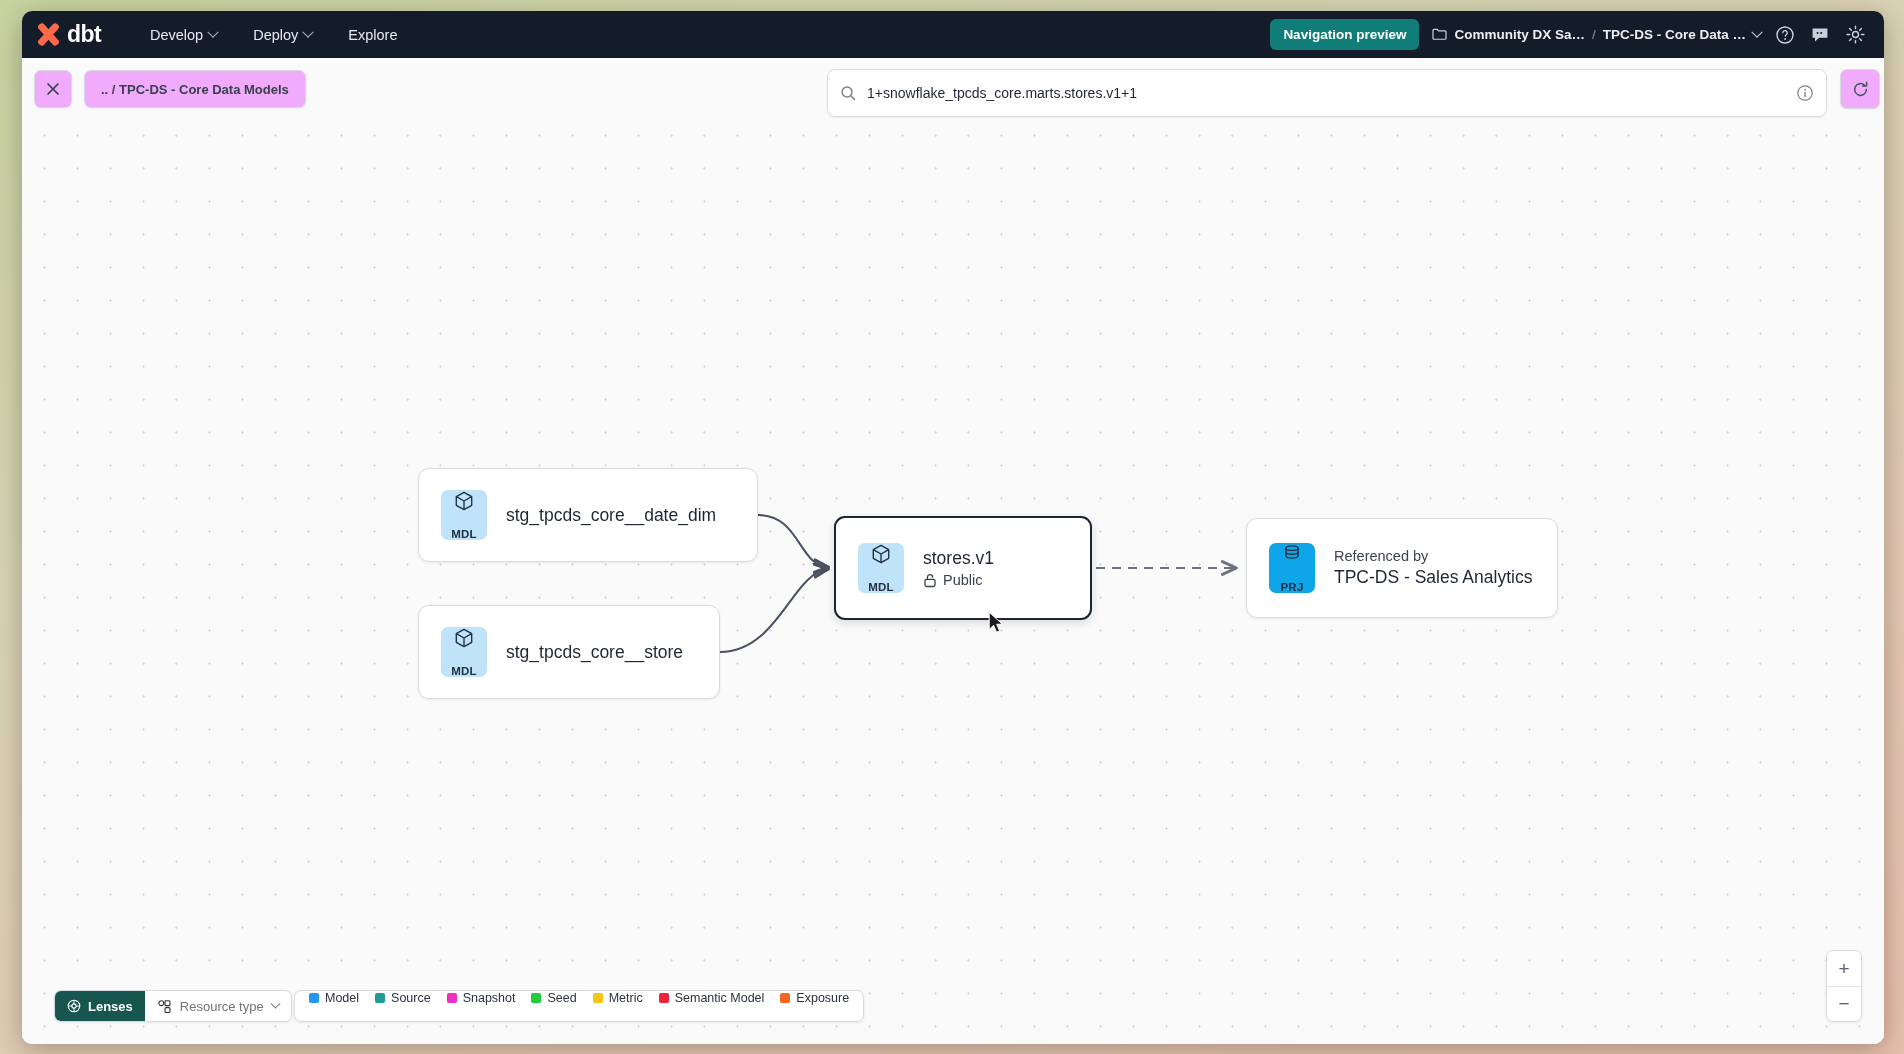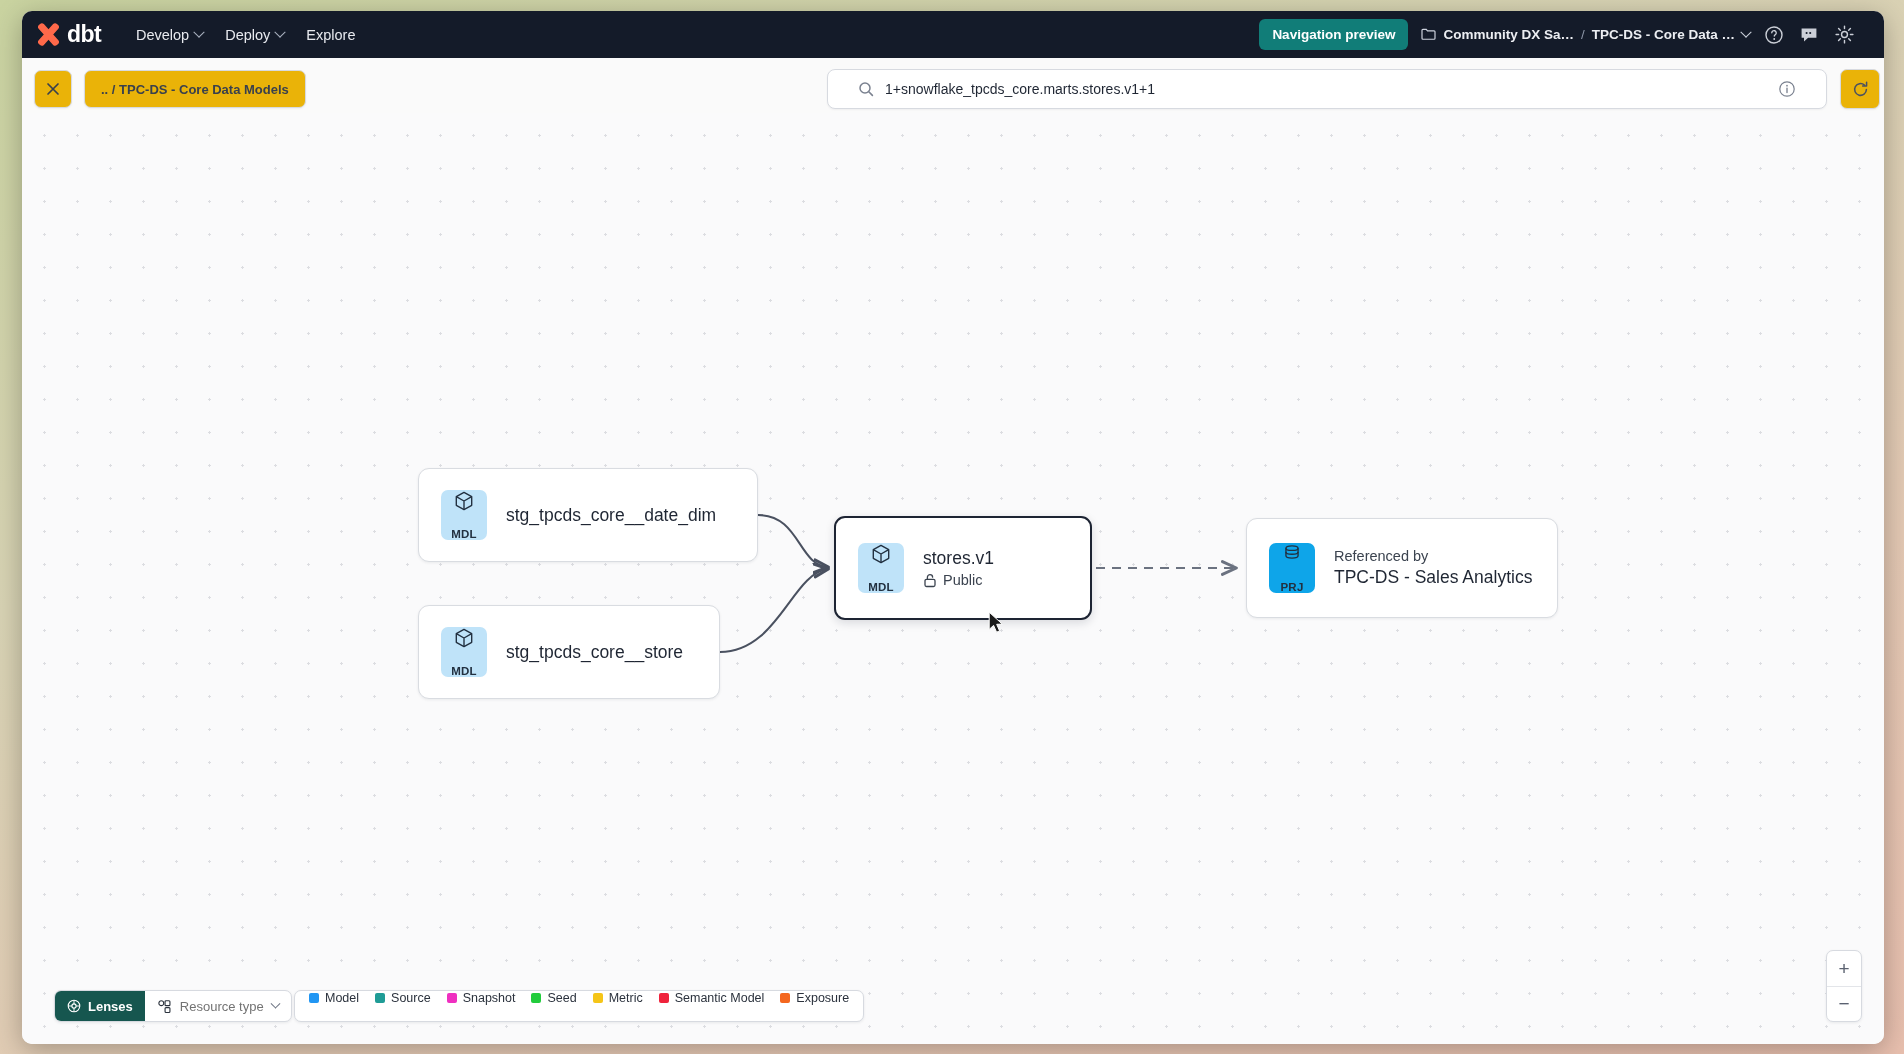--- a/index.html
+++ b/index.html
@@ -33,21 +33,22 @@
 
   
   #topnav {
     position: absolute;
     left: 0; top: 0;
     width: 100%;
     height: 47px;
     background: #141b29;
     display: flex;
     align-items: center;
-    padding: 0 29px 0 14px;
+    padding: 0 18px 0 14px;
+    gap: 14px;
   }
   .brand {
     display: flex;
     align-items: center;
     gap: 5px;
     margin-right: 24px;
   }
   .brand-mark {
     width: 26px; height: 26px;
     position: relative;
@@ -124,48 +125,48 @@
     position: absolute;
     left: 0; top: 47px;
     width: 100%;
     height: 55px;
     z-index: 7;
     pointer-events: none;
   }
   #toolbar > * { pointer-events: auto; }
   .tb-btn {
     position: absolute;
-    background: #eab308;
+    background: #f0abfc;
     border: 1px solid #d7dae0;
     border-radius: 7px;
     display: flex;
     align-items: center;
     justify-content: center;
     cursor: pointer;
     box-shadow: 0 1px 2px rgba(16,24,40,.05);
   }
   #close-btn { left: 12px; top: 12px; width: 38px; height: 38px; }
   #breadcrumb-btn {
     left: 62px; top: 12px; height: 38px;
     padding: 0 16px;
     font-size: 13px;
     color: #39404d;
     font-weight: 600;
     white-space: nowrap;
   }
   #search-box {
     position: absolute;
     left: 805px; top: 11px;
-    width: 1000px; height: 40px;
+    width: 1000px; height: 48px;
     background: #ffffff;
     border: 1px solid #d7dae0;
     border-radius: 8px;
     display: flex;
     align-items: center;
-    padding: 0 30px;
+    padding: 0 12px;
     gap: 11px;
     box-shadow: 0 1px 2px rgba(16,24,40,.05);
   }
   #search-box input {
     flex: 1;
     border: none;
     outline: none;
     font-family: "Liberation Sans", sans-serif;
     font-size: 14px;
     color: #1f2633;

